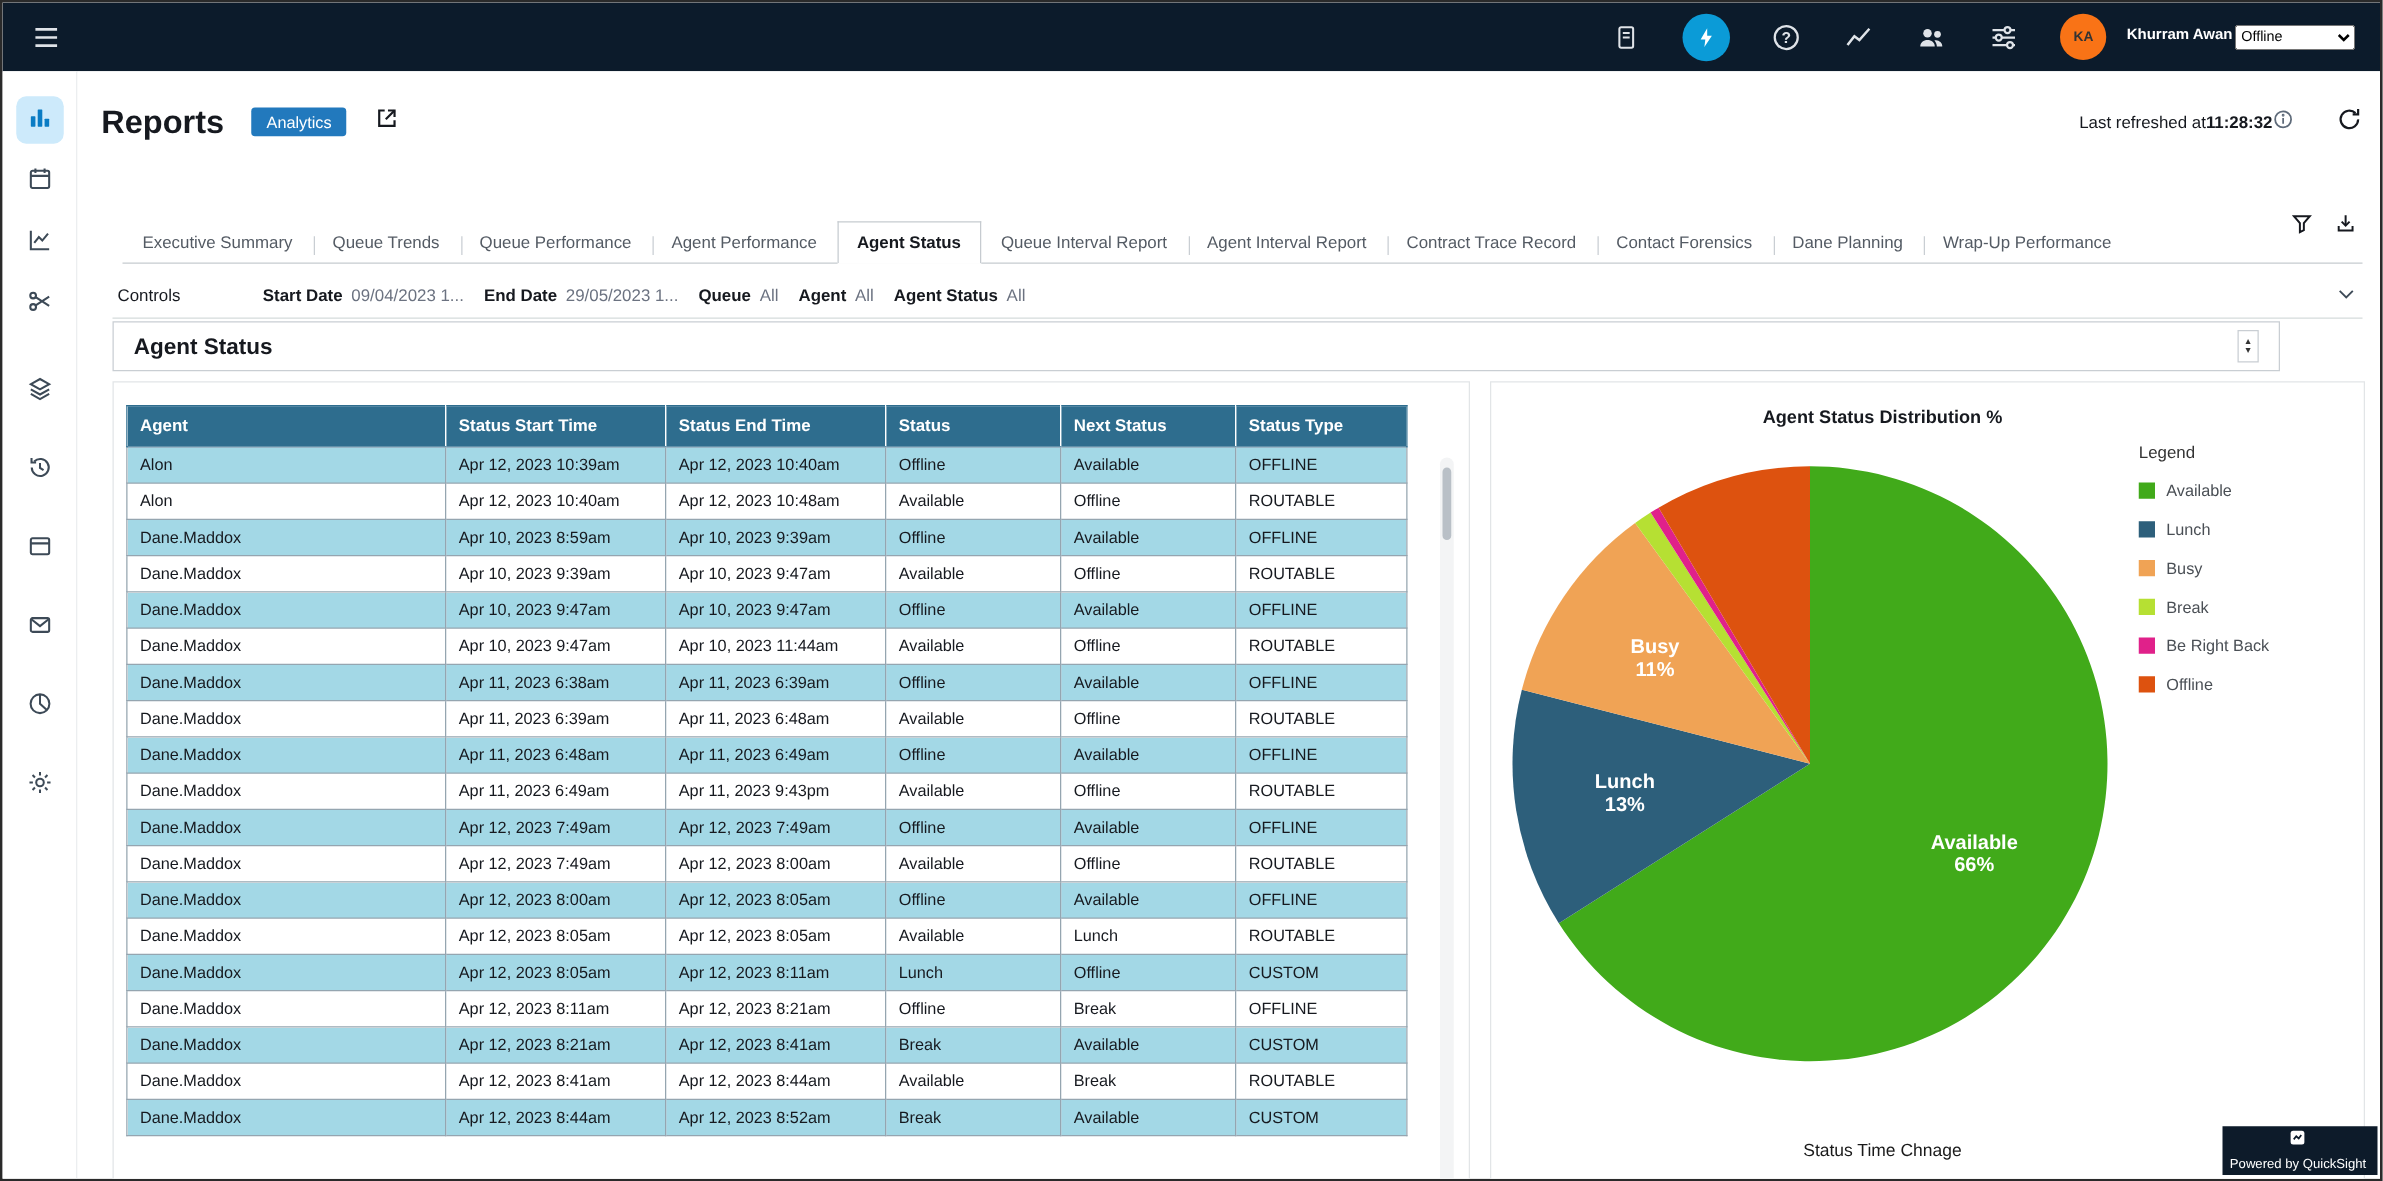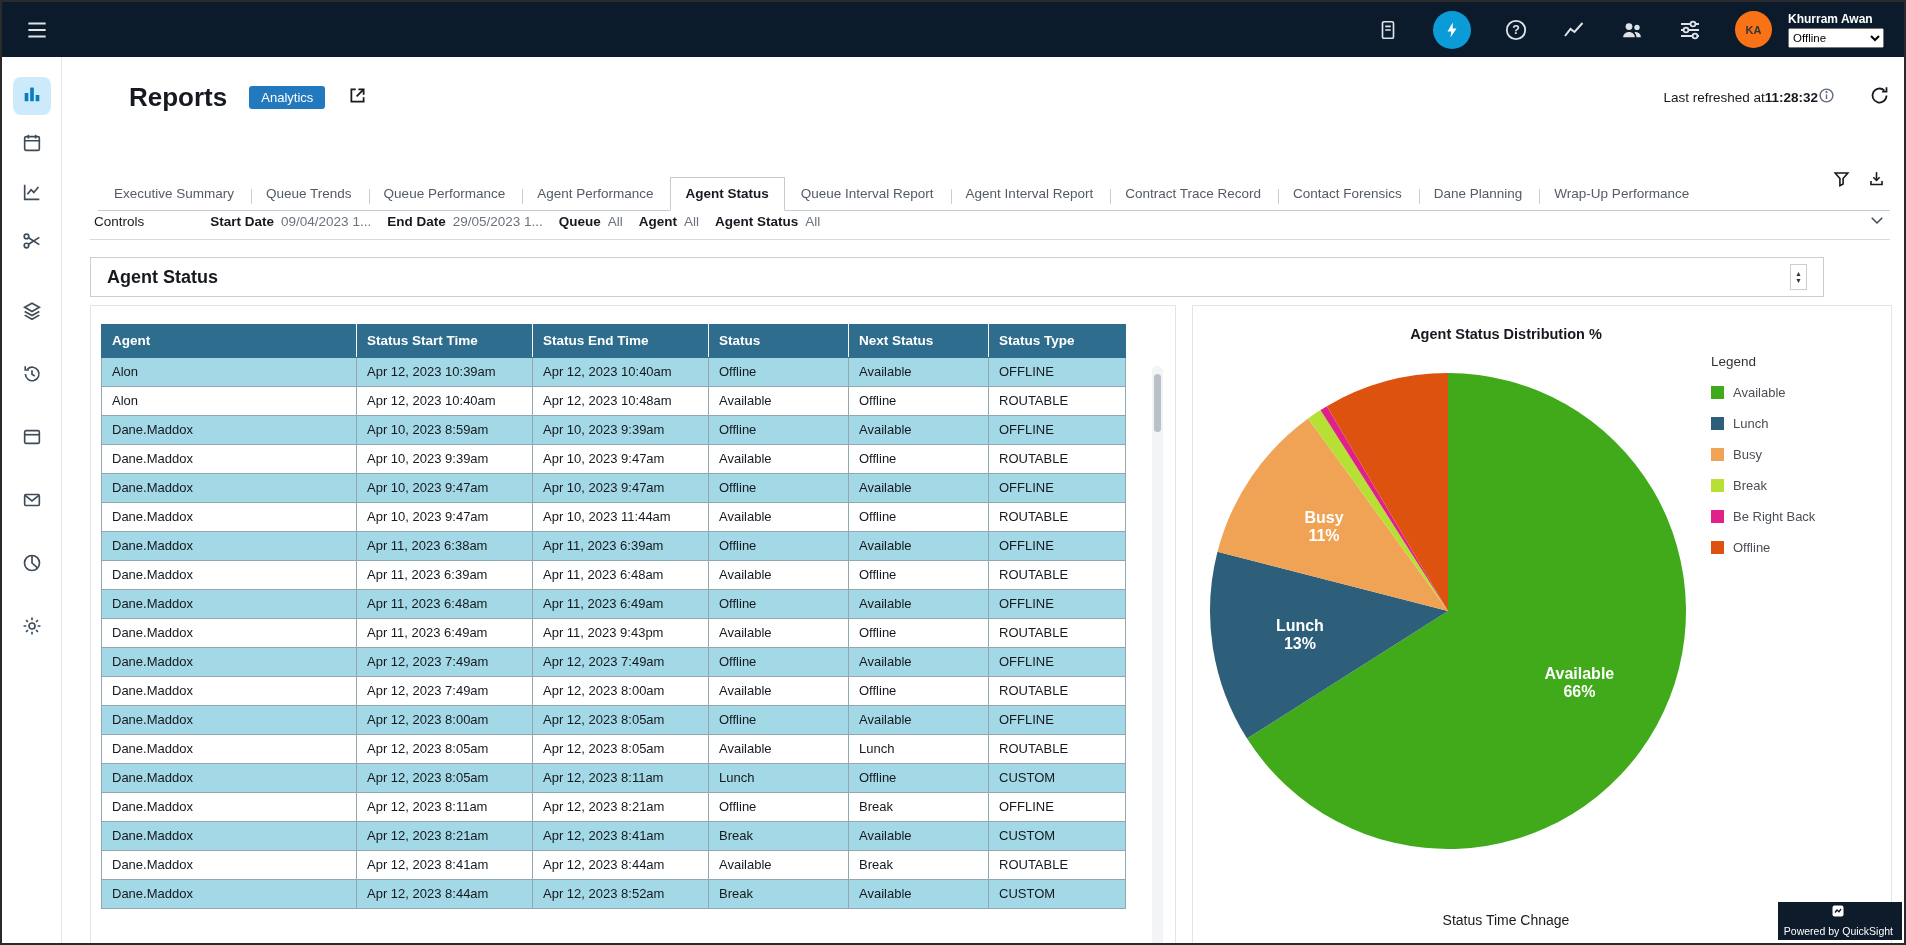--- a/index.html
+++ b/index.html
@@ -11,40 +11,40 @@
   
   .topbar{ position:absolute; top:0; left:0; right:0; height:55px; background:#0c1b2b;
     display:flex; align-items:center; padding:0 20px; color:#dfe3e8; }
   .topbar svg{ display:block; }
   .menu-btn{ width:30px; height:30px; display:flex; align-items:center; justify-content:center; cursor:pointer;}
   .tb-right{ margin-left:auto; display:flex; align-items:center; gap:32px; }
   .tb-icon{ width:26px; height:26px; display:flex; align-items:center; justify-content:center; color:#dfe3e8; cursor:pointer; }
   .tb-icon.circle{ width:38px; height:38px; border-radius:50%; background:#0b9bd7; color:#fff; }
   .avatar{ width:37px; height:37px; border-radius:50%; background:#f97316; color:#333;
     display:flex; align-items:center; justify-content:center; font-weight:bold; font-size:11px; cursor:pointer;}
-  .userblock{ display:flex; flex-direction:column; gap:2px; margin-left:-16px;}
+  .userblock{ display:flex; flex-direction:row; gap:2px; margin-left:-16px;}
   .username{ color:#fff; font-size:12px; font-weight:bold; }
   .status-select{ font-size:11.5px; width:96px; height:20px; font-family:"Liberation Sans",sans-serif; }
 
   
   .sidebar{ position:absolute; top:55px; left:0; bottom:0; width:60px; background:#fff;
     border-right:1px solid #e6e9eb; display:flex; flex-direction:column; align-items:center; padding-top:20px;}
   .sb-icon{ width:38px; height:38px; display:flex; align-items:center; justify-content:center;
     color:#3d4a57; cursor:pointer; border-radius:8px; }
   .sb-icon + .sb-icon{ margin-top:11px; }
   .sb-icon.grp{ margin-top:32px; }
   .sb-icon.gap{ margin-top:25px; }
   .sb-icon.active{ background:#cdeafb; color:#0a7cc4; }
 
   
   .main{ position:absolute; top:55px; left:60px; right:0; bottom:0; background:#fff; overflow:hidden; }
 
   .page-header{ position:absolute; top:22px; left:19px; right:14px; height:36px;
     display:flex; align-items:center; }
-  .page-title{ font-size:26px; font-weight:bold; color:#16191f;margin-left:48px; }
+  .page-title{ font-size:26px; font-weight:bold; color:#16191f; }
   .badge{ margin-left:22px; background:#2279bd; color:#fff; font-size:13px;
     padding:4px 12px; border-radius:3px; cursor:pointer;}
   .openin{ margin-left:22px; color:#16191f; cursor:pointer; }
   .ph-right{ margin-left:auto; display:flex; align-items:center; font-size:13.5px; color:#16191f;}
   .refreshed-time{ font-weight:bold; }
   .info-ic{ color:#5f6b7a; cursor:pointer; }
   .refresh-btn{ margin-left:34px; color:#16191f; cursor:pointer; }
 
   .toolbar-icons{ position:absolute; top:112px; right:18px; display:flex; gap:16px; color:#16191f;}
   .toolbar-icons span{ cursor:pointer; }
@@ -52,21 +52,21 @@
   .tabs{ position:absolute; top:120px; left:36px; right:14px; display:flex;
     border-bottom:1px solid #c6cbd0; align-items:flex-end; }
   .tab{ position:relative; padding:8px 15px 9px; font-size:13.5px; color:#545b64;
     white-space:nowrap; cursor:pointer; margin-bottom:-1px; border:1px solid transparent; }
   .tab:not(:first-child)::before{ content:""; position:absolute; left:0; bottom:6px;
     width:1px; height:15px; background:#c9ced3; }
   .tab.active{ background:#fff; font-weight:bold; color:#16191f;
     border-color:#c6cbd0 #c6cbd0 #fff #c6cbd0; }
   .tab.active::before, .tab.active + .tab::before{ display:none; }
 
-  .controls-row{ position:absolute; top:146px; left:28px; right:14px; height:37px;
+  .controls-row{ position:absolute; top:161px; left:28px; right:14px; height:37px;
     display:flex; align-items:center; border-bottom:1px solid #d5dbdb; font-size:13.5px; }
   .controls-label{ color:#16191f; margin-right:66px; margin-left:4px; }
   .ctrl-filters{ display:flex; gap:16px; }
   .filter{ cursor:pointer; white-space:nowrap; }
   .f-label{ font-weight:bold; color:#16191f; margin-right:7px; }
   .f-value{ color:#6b7280; }
   .controls-collapse{ margin-left:auto; color:#3d4a57; cursor:pointer; margin-right:4px;}
 
   .section-bar{ position:absolute; top:200px; left:28px; right:80px; height:40px;
     border:1px solid #c9ced3; display:flex; align-items:center; padding:0 16px; background:#fff;}

